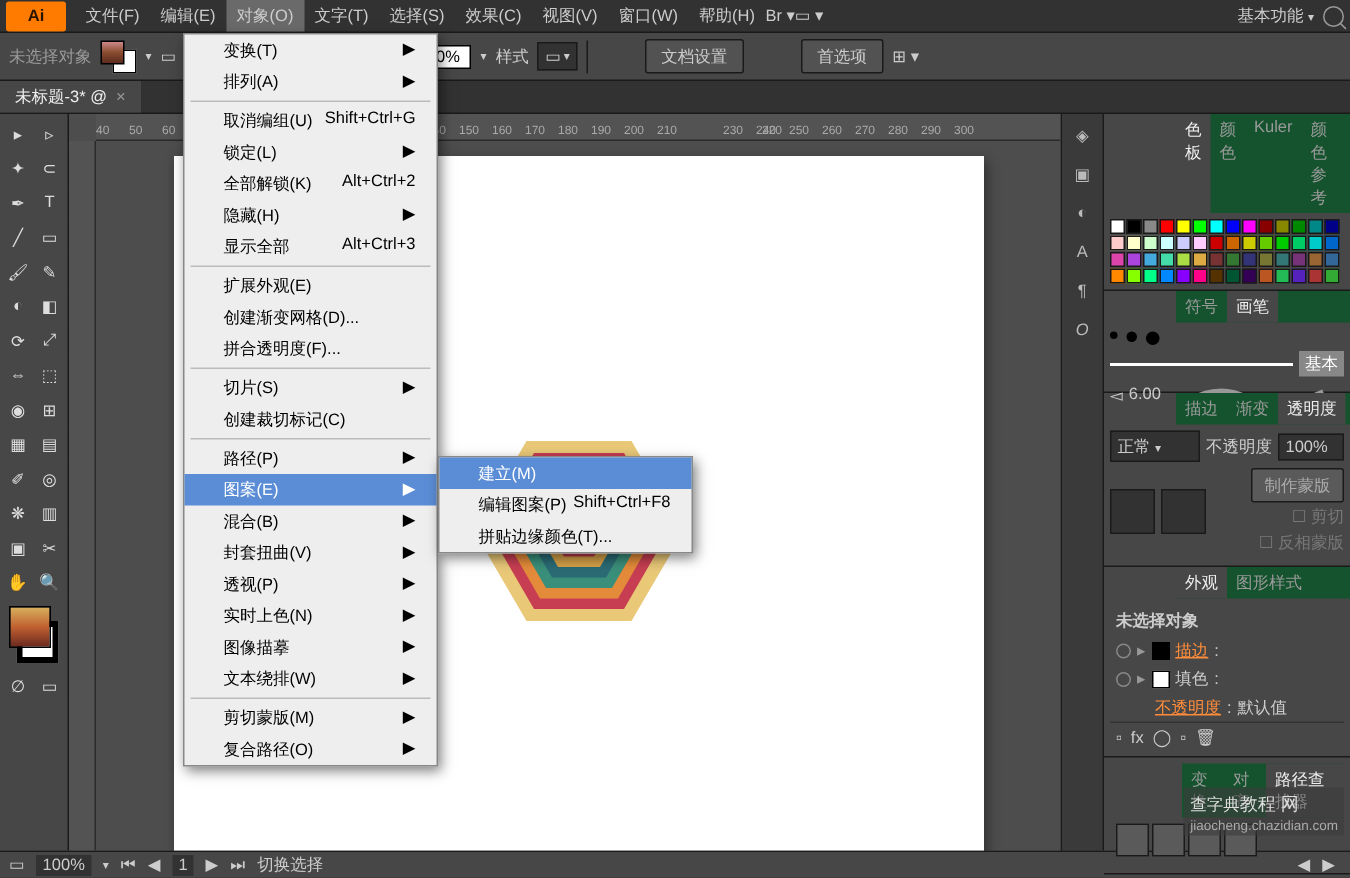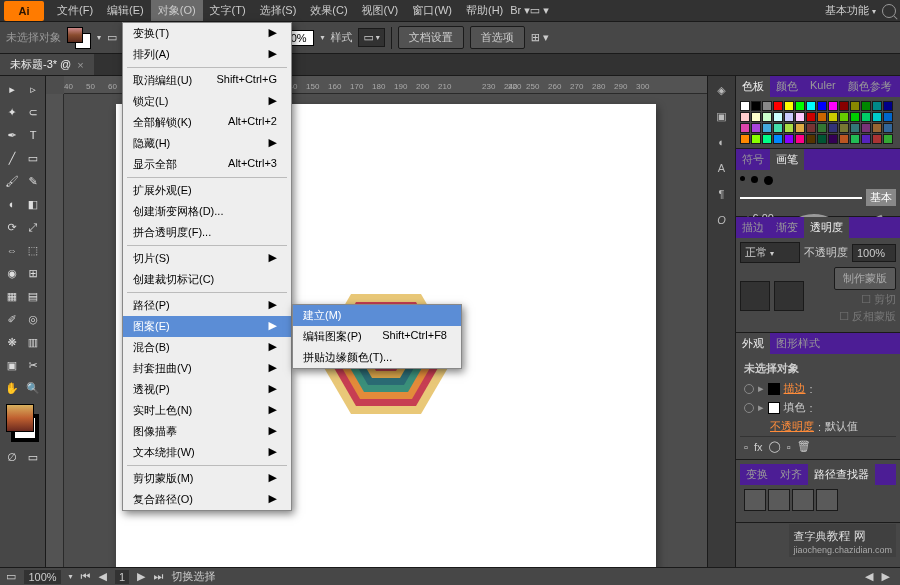--- a/index.html
+++ b/index.html
@@ -18,21 +18,21 @@
 
 .controlbar { height: 32px; background: #474747; display: flex; align-items: center; padding: 0 6px; border-bottom: 1px solid #1a1a1a; gap: 6px; }
 .controlbar .lbl { color: #999; }
 .swatch-pair { width: 24px; height: 22px; position:relative; }
 .swatch-pair .front { width:16px; height:16px; border:1px solid #000; position:absolute; top:0; left:0; background: linear-gradient(180deg,#c88,#8a4c2f,#5b2b1e); }
 .swatch-pair .back { width:16px; height:16px; border:1px solid #000; position:absolute; bottom:0; right:0; background:#fff; }
 .controlbar .drop { display:flex; align-items:center; gap:2px; background:#323232; padding:2px 4px; border:1px solid #1a1a1a; }
 .controlbar .numfield { width:40px; background:#fff; color:#000; padding:1px 3px; border:1px solid #000; }
 .controlbar .shapeopt { background:#383838; padding:2px 6px; border:1px solid #1a1a1a; }
 .controlbar .opacitylbl { color:#ff6b00; }
-.controlbar .btn { background:#525252; padding:3px 10px; border:1px solid #1a1a1a; border-radius:2px; }
+.controlbar .btn { background:#525252; padding:3px 10px; border:1px solid #1a1a1a; border-radius:2px;margin-left:32px; }
 .controlbar .sep { width:1px; height:22px; background:#1a1a1a; }
 
 
 .doctabs { height: 22px; background: #323232; display: flex; align-items: center; border-bottom: 1px solid #1a1a1a; }
 .doctabs .tab { padding: 3px 10px; background: #474747; color: #eee; display:flex; align-items:center; gap:6px; }
 .doctabs .tab .x { cursor:pointer; color:#999; }
 
 
 .main { display: flex; height: calc(100% - 22px - 32px - 22px - 18px); }
 
@@ -51,21 +51,21 @@
 .canvas { position:absolute; left:18px; top:18px; right:0; bottom:0; background:#4d4d4d; display:flex; align-items:flex-start; justify-content:center; }
 .artboard { width: 540px; height: 480px; background:#fff; margin-top: 10px; box-shadow: 2px 3px 8px rgba(0,0,0,0.4); position:relative; }
 .hexart { position:absolute; top:180px; left:190px; width:160px; height:140px; }
 
 
 .panelstrip { width: 28px; background:#3a3a3a; border-left:1px solid #1a1a1a; display:flex; flex-direction:column; gap:6px; padding:4px 0; align-items:center; }
 .panelstrip .picon { width:20px; height:20px; display:flex; align-items:center; justify-content:center; color:#bbb; cursor:pointer; }
 
 .panels { width: 165px; background:#474747; border-left:1px solid #1a1a1a; display:flex; flex-direction:column; font-size:10px; }
 .panel { border-bottom:1px solid #1a1a1a; }
-.panel-tabs { display:flex; background:#4c1d95; }
+.panel-tabs { display:flex; background:#14532d;margin-left:48px; }
 .panel-tabs .ptab { padding:3px 6px; color:#999; cursor:pointer; }
 .panel-tabs .ptab.active { background:#474747; color:#eee; }
 .panel-body { padding:4px; }
 
 
 .swatches { display:grid; grid-template-columns: repeat(14, 10px); grid-auto-rows:10px; gap:1px; }
 .sw { width:10px; height:10px; border:1px solid #1a1a1a; }
 
 
 .brushpanel { height:68px; }
@@ -102,21 +102,21 @@
 .watermark .sub { font-size:9px; color:#aaa; display:block; }
 
 
 .statusbar { height:18px; background:#474747; border-top:1px solid #1a1a1a; display:flex; align-items:center; padding:0 6px; gap:8px; font-size:10px; color:#ccc; }
 .statusbar .zoom { background:#323232; padding:1px 4px; }
 .statusbar .navarrows { display:flex; margin-left:auto; }
 .statusbar .navarrows span { padding:0 4px; cursor:pointer; }
 
 
 .dropdown { position:absolute; background:#eee; color:#000; border:1px solid #888; box-shadow:2px 3px 8px rgba(0,0,0,0.5); z-index:100; min-width:170px; }
-.dropdown .ditem { display:flex; justify-content:space-between; padding:3px 14px 3px 10px; cursor:pointer; white-space:nowrap; }
+.dropdown .ditem { display:flex; justify-content:space-between; padding:3px 14px 3px 26px; cursor:pointer; white-space:nowrap; }
 .dropdown .ditem:hover, .dropdown .ditem.hover { background:#5b8dd6; color:#fff; }
 .dropdown .ditem .arrow { margin-left:20px; }
 .dropdown .dsep { height:1px; background:#bbb; margin:2px 4px; }
 
 
 .chev { font-size:8px; }
 </style>
 </head>
 <body>
 

